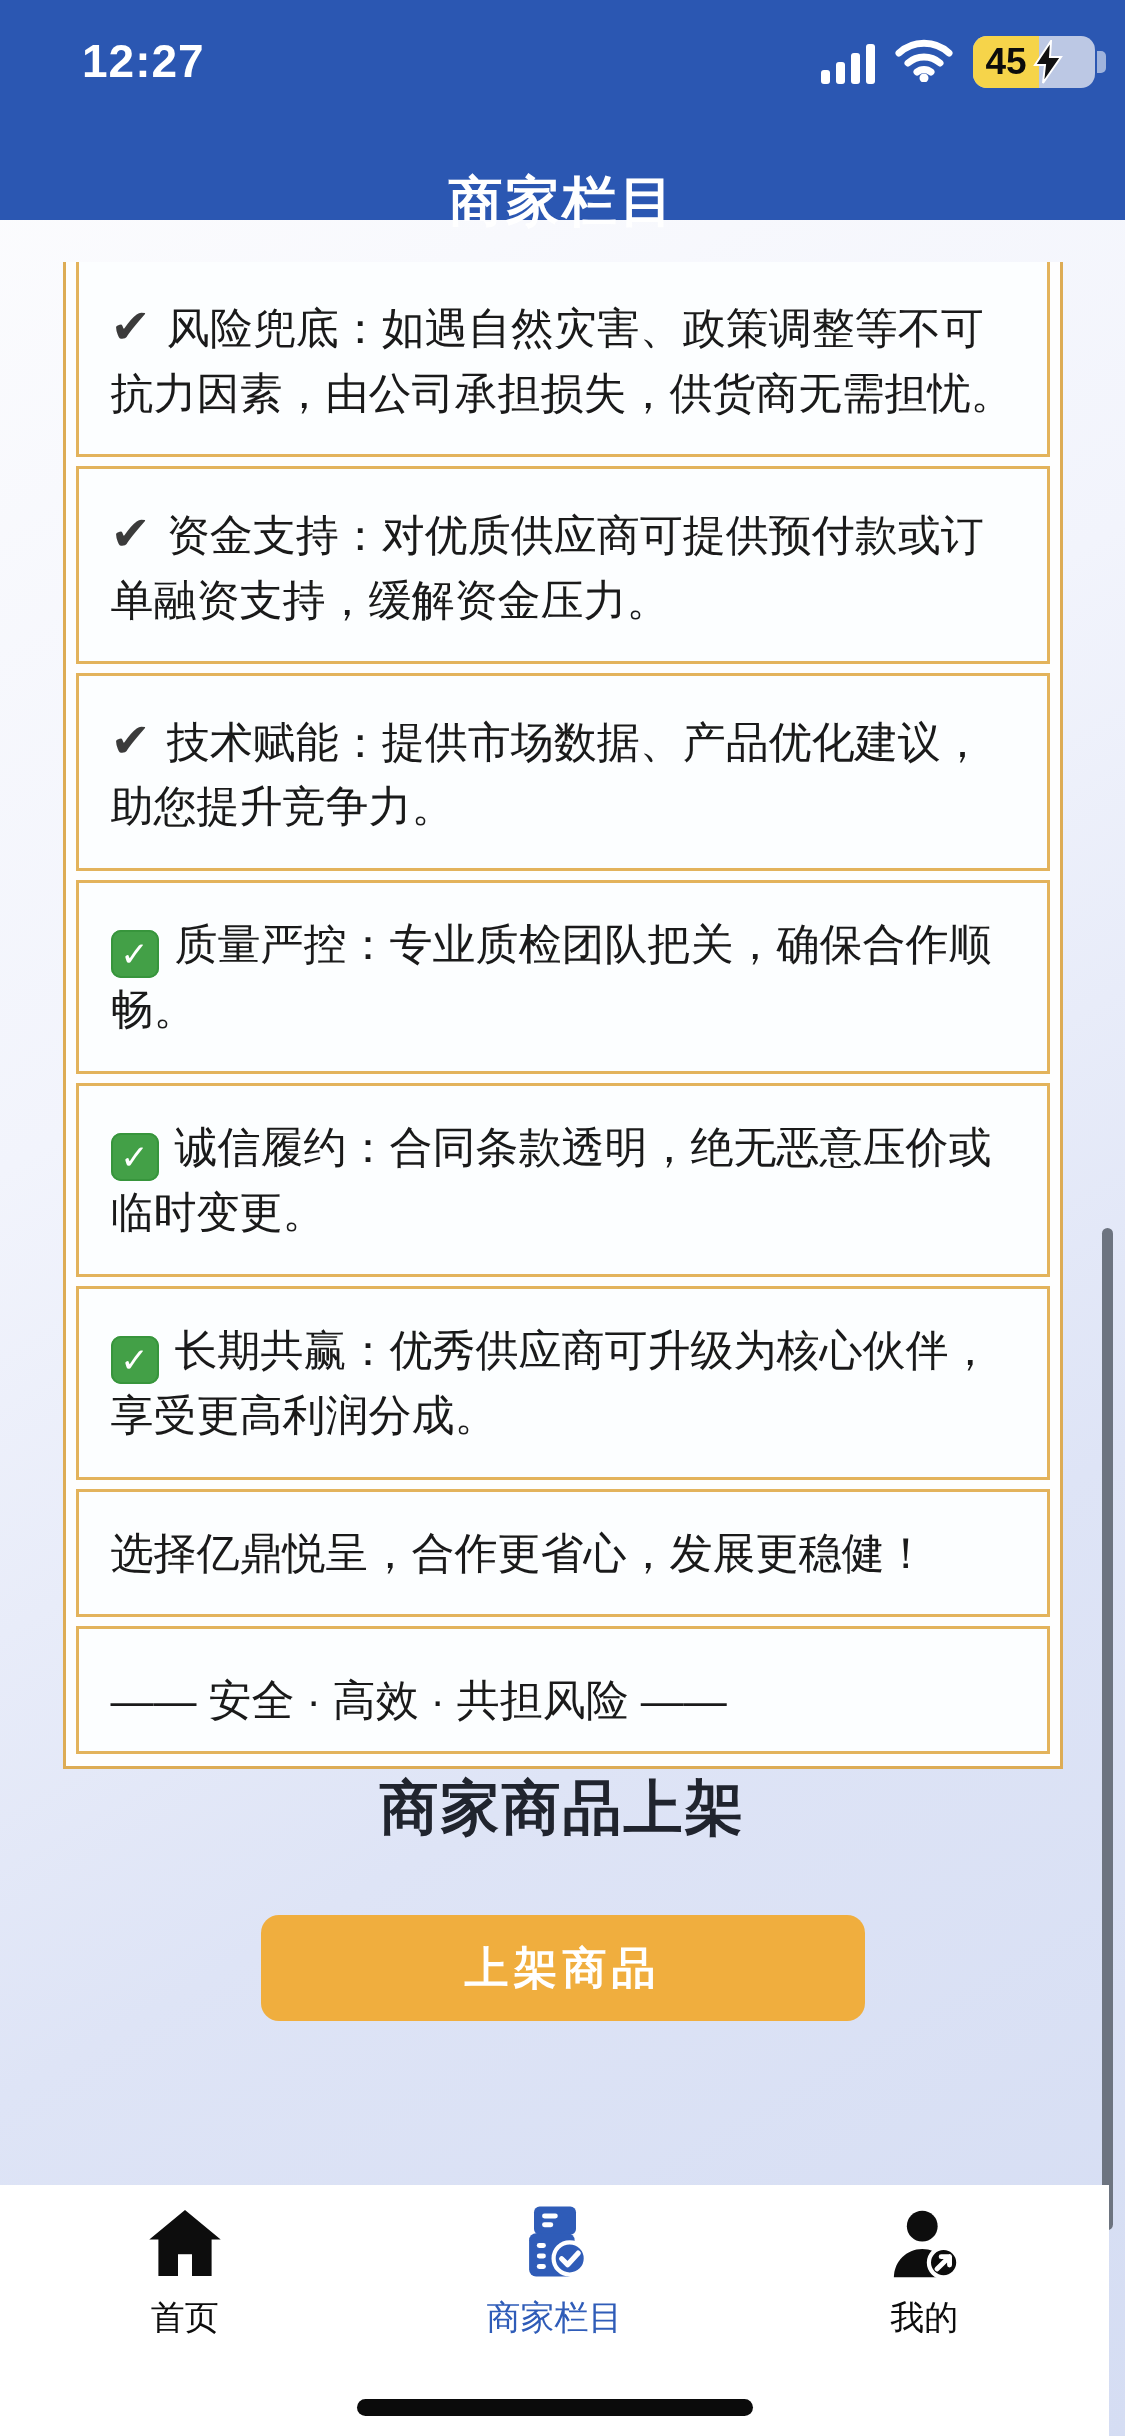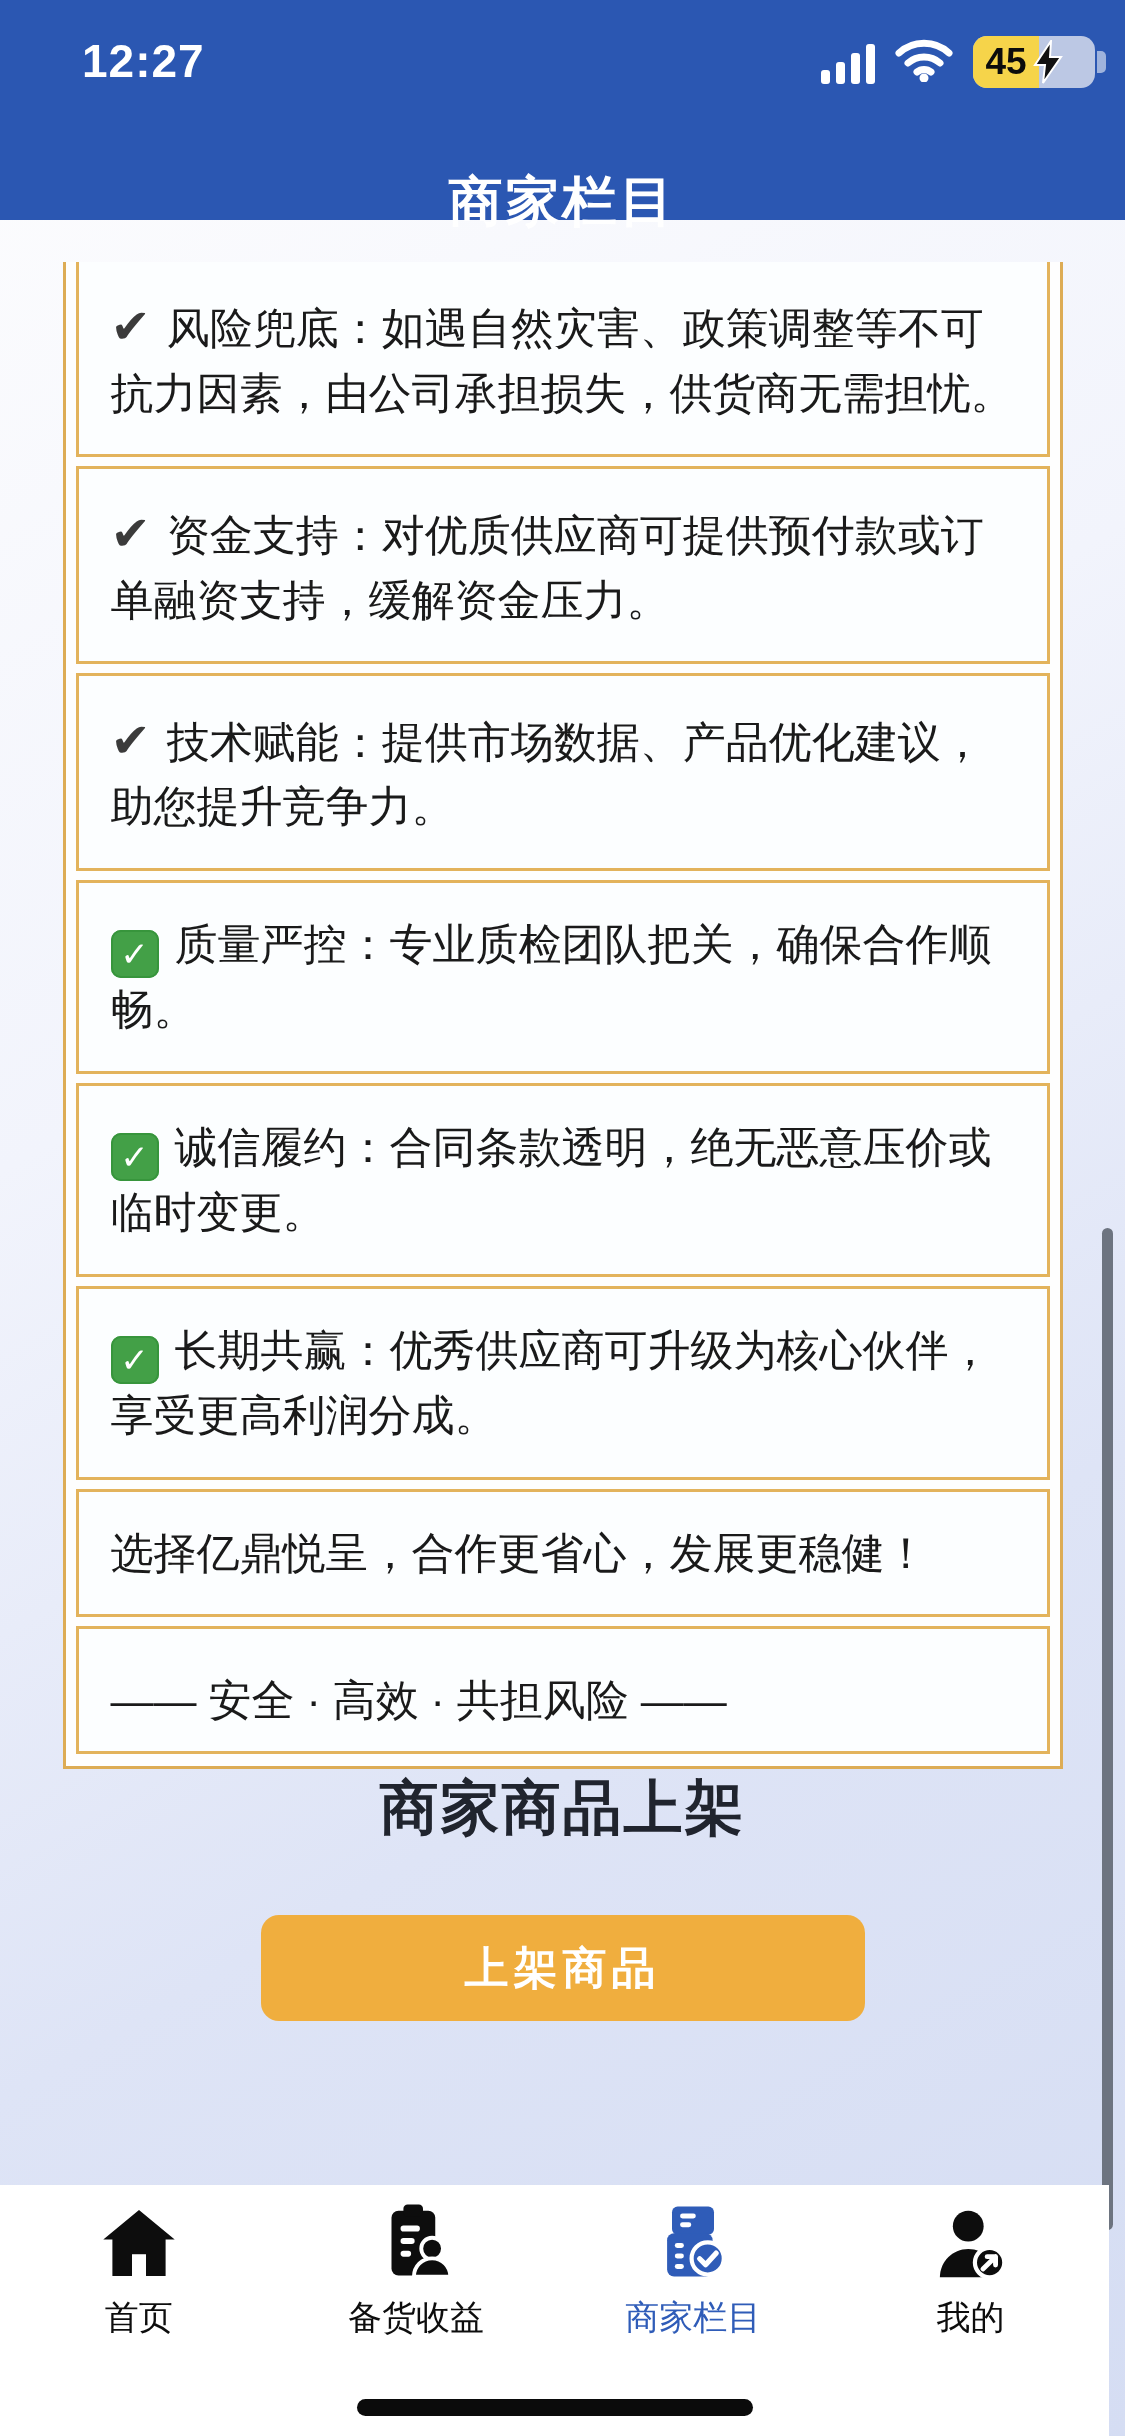--- a/index.html
+++ b/index.html
@@ -165,32 +165,20 @@
 
   <nav class="tabbar">
     <div class="tabs">
       <div class="tab">
         <svg width="84" height="84" viewBox="0 0 24 24" fill="currentColor">
           <path d="M12 2.6 1.8 11h2.6v10.4h5.6v-6.2h4v6.2h5.6V11h2.6z"></path>
           <rect x="10.2" y="15.4" width="3.6" height="6" fill="#fff"></rect>
         </svg>
         <span class="tab-label">首页</span>
       </div>
-      <div class="tab">
-        <svg width="84" height="84" viewBox="0 0 24 24" fill="currentColor">
-          <rect x="5" y="2.8" width="12.5" height="18.5" rx="2"></rect>
-          <rect x="8.4" y="1" width="5.6" height="3.4" rx="1.2"></rect>
-          <rect x="7.6" y="7" width="5.5" height="1.7" rx="0.8" fill="#fff"></rect>
-          <rect x="7.6" y="10.6" width="4" height="1.7" rx="0.8" fill="#fff"></rect>
-          <rect x="7.6" y="14.2" width="3" height="1.7" rx="0.8" fill="#fff"></rect>
-          <circle cx="16.6" cy="13.6" r="3.1" stroke="#fff" stroke-width="1.1"></circle>
-          <path d="M11.4 21.6c0-2.9 2.3-5.2 5.2-5.2s5.2 2.3 5.2 5.2z" stroke="#fff" stroke-width="1.1"></path>
-        </svg>
-        <span class="tab-label">备货收益</span>
-      </div>
       <div class="tab active">
         <svg width="84" height="84" viewBox="0 0 24 24" fill="currentColor">
           <rect x="6" y="1.6" width="12" height="8" rx="1.6"></rect>
           <rect x="8.3" y="3.6" width="4.5" height="1.4" rx="0.7" fill="#fff"></rect>
           <rect x="8.3" y="6.1" width="3.2" height="1.4" rx="0.7" fill="#fff"></rect>
           <rect x="4.6" y="9.2" width="13" height="12.4" rx="2"></rect>
           <rect x="6.8" y="12" width="2.6" height="1.4" rx="0.7" fill="#fff"></rect>
           <rect x="6.8" y="15" width="2.6" height="1.4" rx="0.7" fill="#fff"></rect>
           <rect x="6.8" y="18" width="2.6" height="1.4" rx="0.7" fill="#fff"></rect>
           <circle cx="16.2" cy="16.4" r="4.6" stroke="#fff" stroke-width="1.2"></circle>

